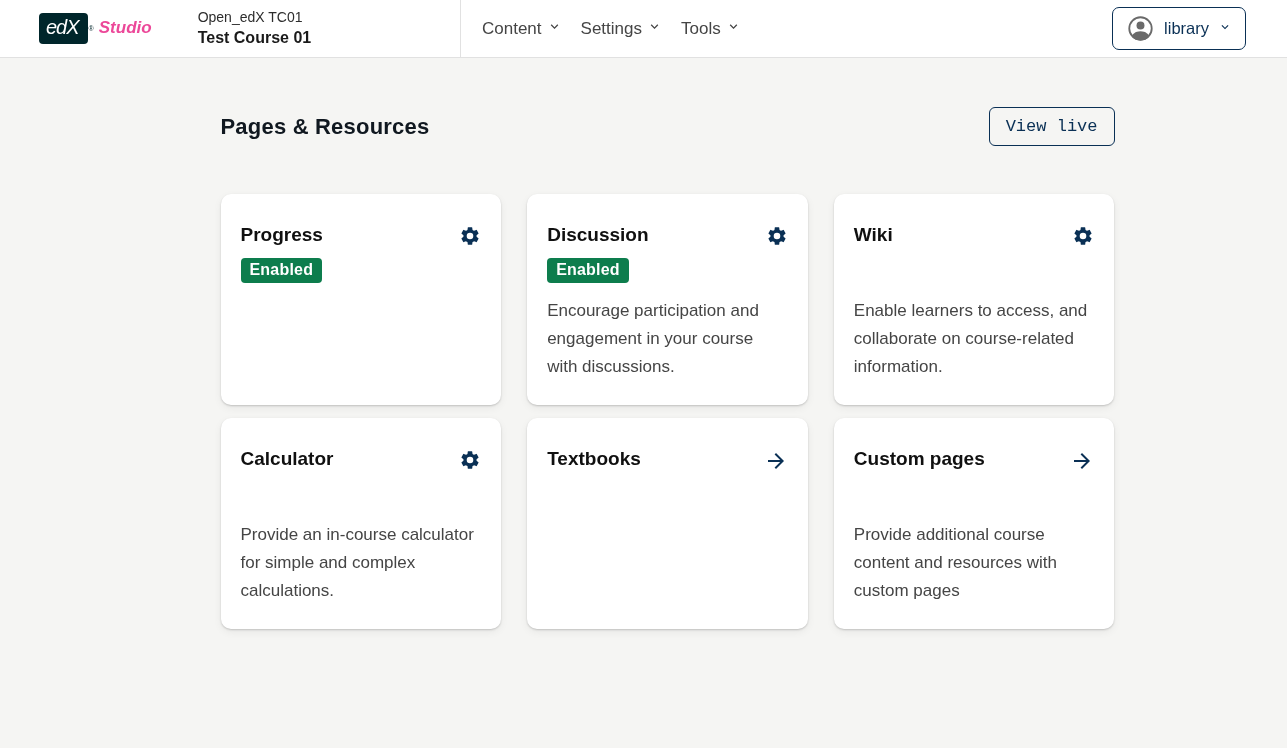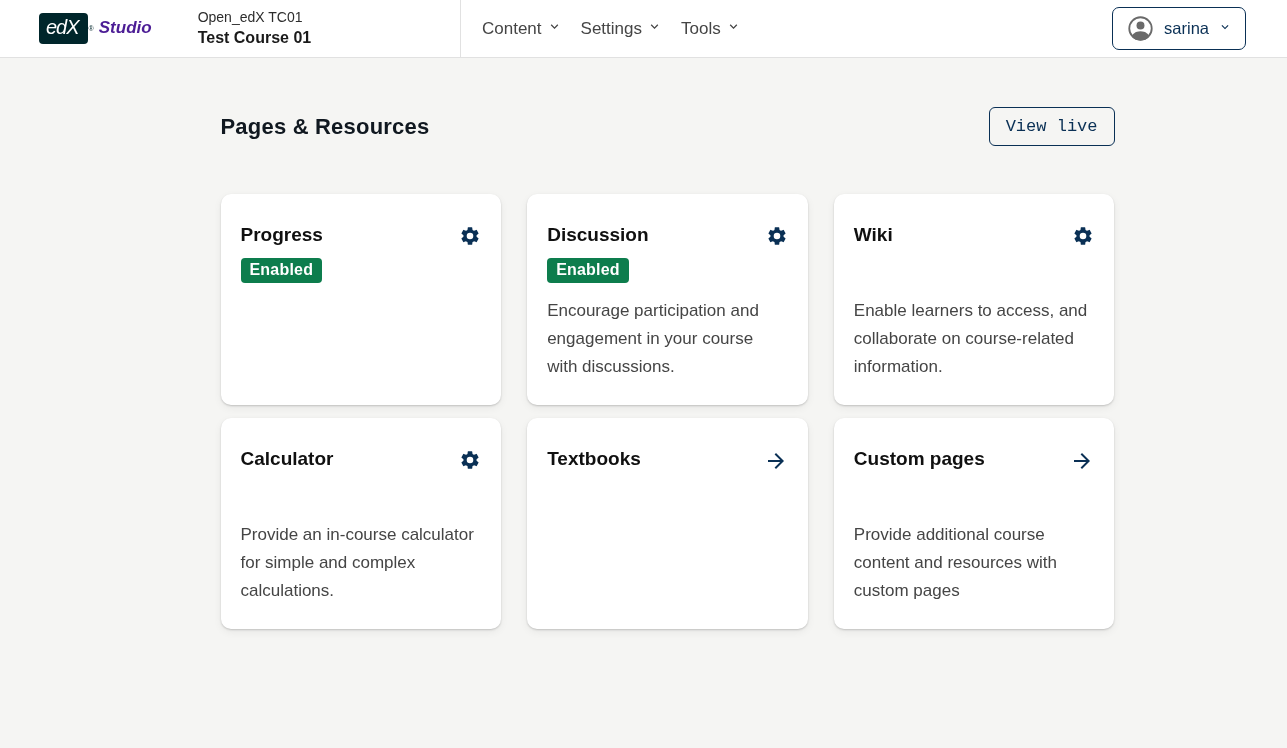--- a/index.html
+++ b/index.html
@@ -16,21 +16,21 @@
     display:flex; align-items:center; padding:0 41px 0 39px;
   }
   .left-section { display:flex; align-items:center; width:421px; flex:0 0 auto; }
   .logo-group { display:flex; align-items:center; cursor:pointer; }
   .logo-box {
     background:#00262B; color:#FFFFFF; font-weight:normal; font-style:italic;
     font-size:20px; padding:3px 9px 5px 7px; border-radius:4px; letter-spacing:-1px;
   }
   .logo-reg { font-size:7px; color:#00262B; vertical-align:top; margin-left:1px; }
   .logo-studio {
-    font-style:italic; font-weight:bold; font-size:17px; color:#4c1d95; margin-left:5px;
+    font-style:italic; font-weight:bold; font-size:17px; color:#ec4899; margin-left:5px;
   }
   .course-info { margin-left:46px; line-height:1.35; }
   .course-org { font-size:14px; color:#2D2D2D; }
   .course-title { font-size:16px; font-weight:bold; color:#1A1A1A; }
   .header-divider { width:1px; align-self:stretch; background:#E1E1E1; flex:0 0 auto; }
   .nav { display:flex; align-items:center; gap:19px; margin-left:21px; }
   .nav-item {
     display:flex; align-items:center; gap:5px; font-size:17px; color:#454545;
     background:none; border:none; cursor:pointer; padding:8px 0;
     font-family:inherit;
@@ -127,21 +127,21 @@
               <circle cx="12" cy="12" r="10"></circle>
             </clipPath>
           </defs>
         <circle cx="12" cy="12" r="9.3" fill="none" stroke="#6A6A6A" stroke-width="1.5"></circle>
         <g clip-path="url(#avclip)" fill="#6A6A6A">
           <circle cx="12" cy="9.6" r="3.3"></circle>
           <path d="M12 14.2c-4.2 0-7.2 2.4-7.2 5.3v3h14.4v-3c0-2.9-3-5.3-7.2-5.3z"></path>
         </g>
       </svg>
     </span>
-    <span class="user-name">sarina</span>
+    <span class="user-name">library</span>
     <span class="chev">
       <svg width="14" height="14" viewBox="0 0 24 24">
           <path d="M16.59 8.59 12 13.17 7.41 8.59 6 10l6 6 6-6z" fill="#0A3055"></path>
         </svg>
     </span>
   </button>
 </div>
 
 <div class="container">
   <div class="title-row">

